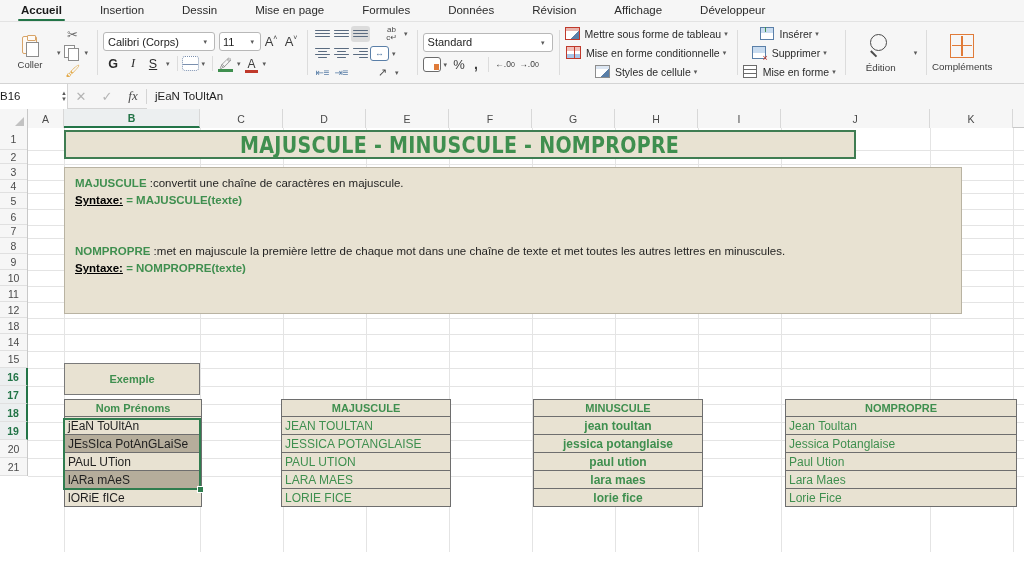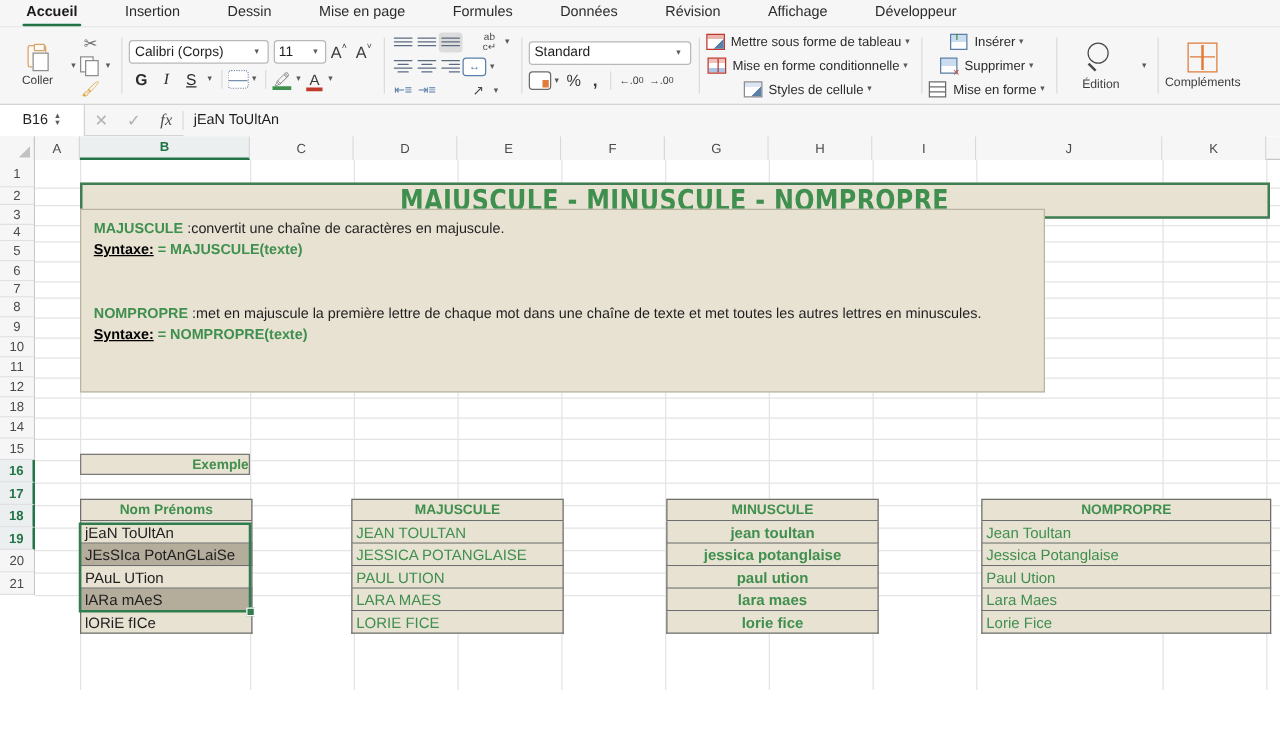--- a/index.html
+++ b/index.html
@@ -229,21 +229,21 @@
 
   
   .formulabar {
     height: 25px; background: #f6f6f6;
     display: flex; align-items: center;
     border-bottom: 1px solid #d4d4d4;
   }
   .namebox {
     width: 68px; height: 25px;
     background: #fff; border-right: 1px solid #d4d4d4;
-    display: flex; align-items: center; padding: 0 18px;
+    display: flex; align-items: center; padding: 0 0;
     font-size: 11.5px; color: #1e1e1e;
   }
   .namebox .nm { flex: 1; }
   .spin { display: flex; flex-direction: column; gap: 1px; color: #5a5a5a; }
   .spin i { font-size: 6px; line-height: 5px; }
   .fbtn { width: 26px; text-align: center; font-size: 13px; color: #b4b4b4; }
   .fbtn.fx { font-family: "Liberation Serif", serif; font-style: italic; color: #4a4a4a; font-size: 13px; }
   .fsep { width: 1px; height: 15px; background: #d4d4d4; }
   .finput {
     flex: 1; height: 25px; display: flex; align-items: center;
@@ -695,44 +695,44 @@
       <div class="gline-h" style="top: 142px;"></div>
       <div class="gline-h" style="top: 126px;"></div>
       <div class="gline-h" style="top: 110px;"></div>
       <div class="gline-h" style="top: 97px;"></div>
       <div class="gline-h" style="top: 81px;"></div>
       <div class="gline-h" style="top: 65px;"></div>
       <div class="gline-h" style="top: 52px;"></div>
       <div class="gline-h" style="top: 36px;"></div>
       <div class="gline-h" style="top: 22px;"></div>
 
-    <div class="title-cell" style="left:36px; top:2px; width:952px; height:29px;margin-top:16px;">
+    <div class="title-cell" style="left:36px; top:2px; width:792px; height:29px;">
       <span>MAJUSCULE - MINUSCULE - NOMPROPRE</span>
     </div>
 
-    <div class="desc-block" style="left:36px; top:39px; width:772px; height:147px;">
+    <div class="desc-block" style="left:36px; top:39px; width:898px; height:147px;">
       <div class="desc-line">
         <span class="fn">MAJUSCULE</span><span class="dsc"> :convertit une chaîne de caractères en majuscule.</span>
       </div>
       <div class="desc-line">
         <span class="syn">Syntaxe:</span>
         <span class="frm">= MAJUSCULE(texte)</span>
       </div>
       <div class="spacer"></div>
       <div class="spacer"></div>
       <div class="desc-line">
         <span class="fn">NOMPROPRE</span><span class="dsc"> :met en majuscule la première lettre de chaque mot dans une chaîne de texte et met toutes les autres lettres en minuscules.</span>
       </div>
       <div class="desc-line">
         <span class="syn">Syntaxe:</span>
         <span class="frm">= NOMPROPRE(texte)</span>
       </div>
     </div>
 
-    <div class="exemple-cell" style="left:36px; top:235px; width:136px; height:17px;justify-content:flex-end;">
+    <div class="exemple-cell" style="left:36px; top:235px; width:136px; height:32px;">
       <span>Exemple</span>
     </div>
 
     <div id="tables">
         <div class="tbl" style="left: 36px; top: 271px; width: 138px;">
           <div class="hd" style="height: 18px;">Nom Prénoms</div>
           <div class="cl plain" style="height: 18px;">jEaN ToUltAn</div>
           <div class="cl plain dark" style="height: 18px;">JEsSIca PotAnGLaiSe</div>
           <div class="cl plain" style="height: 18px;">PAuL UTion</div>
           <div class="cl plain dark" style="height: 18px;">lARa mAeS</div>

